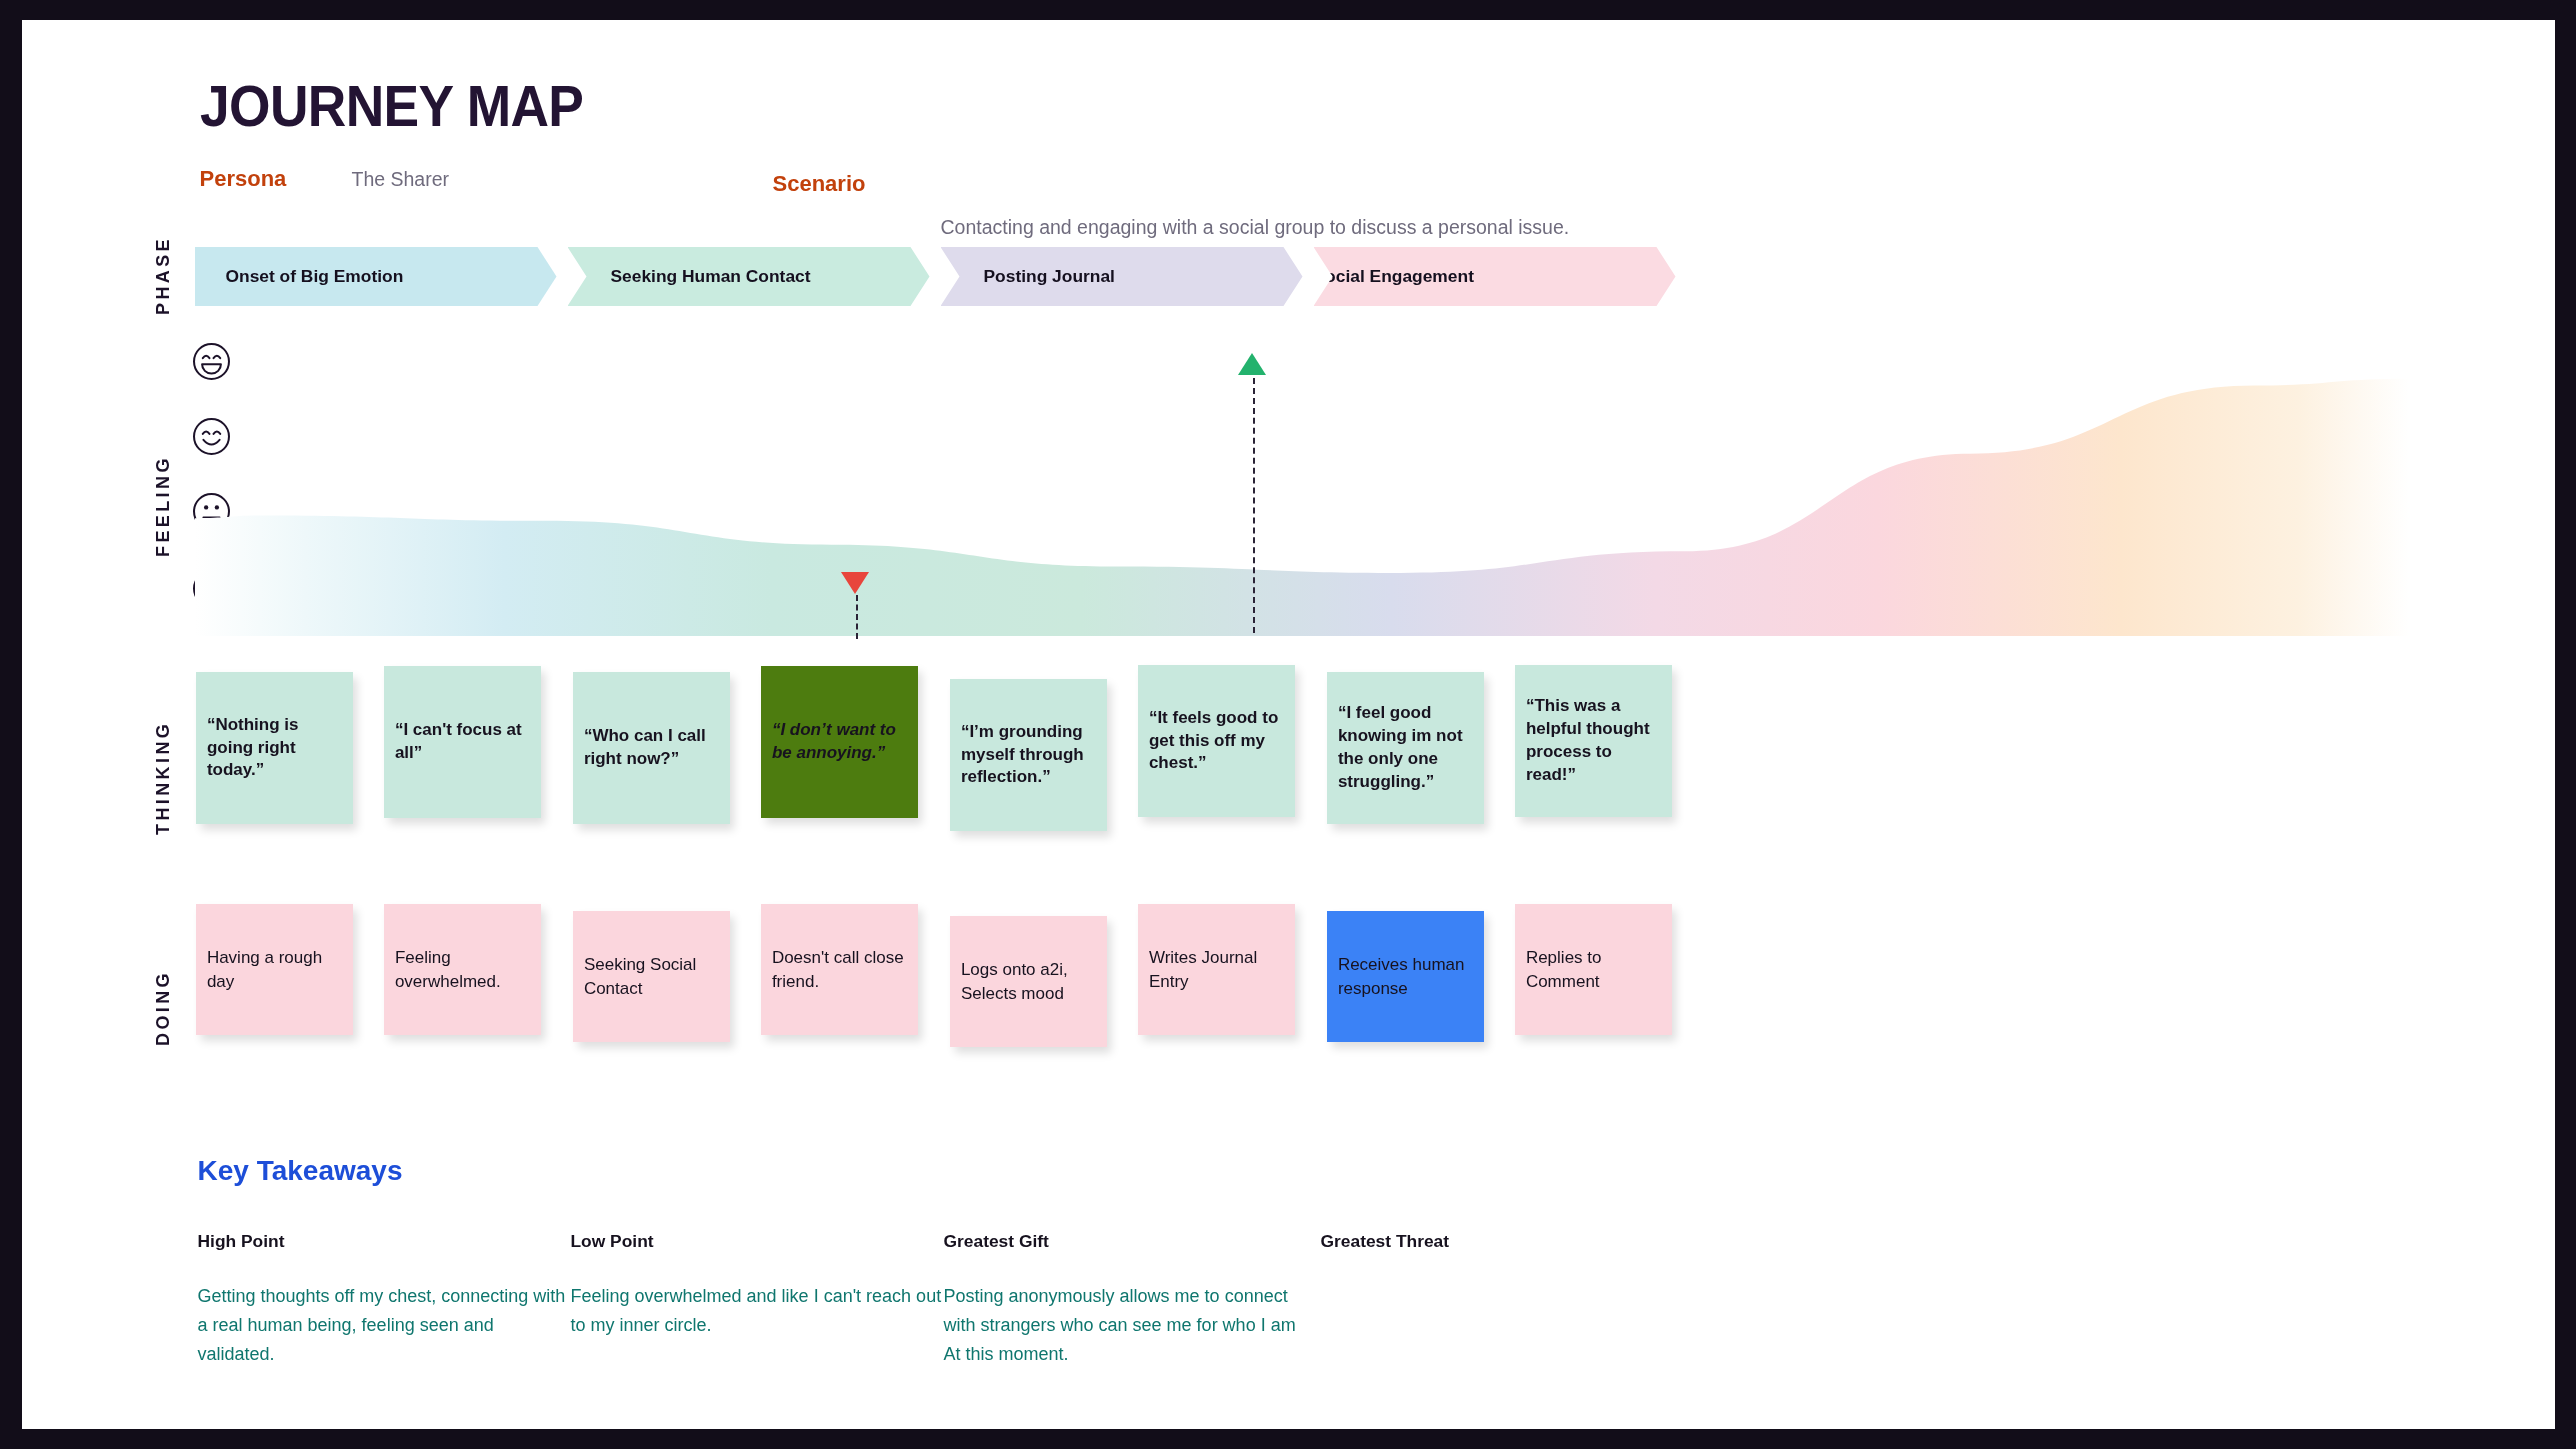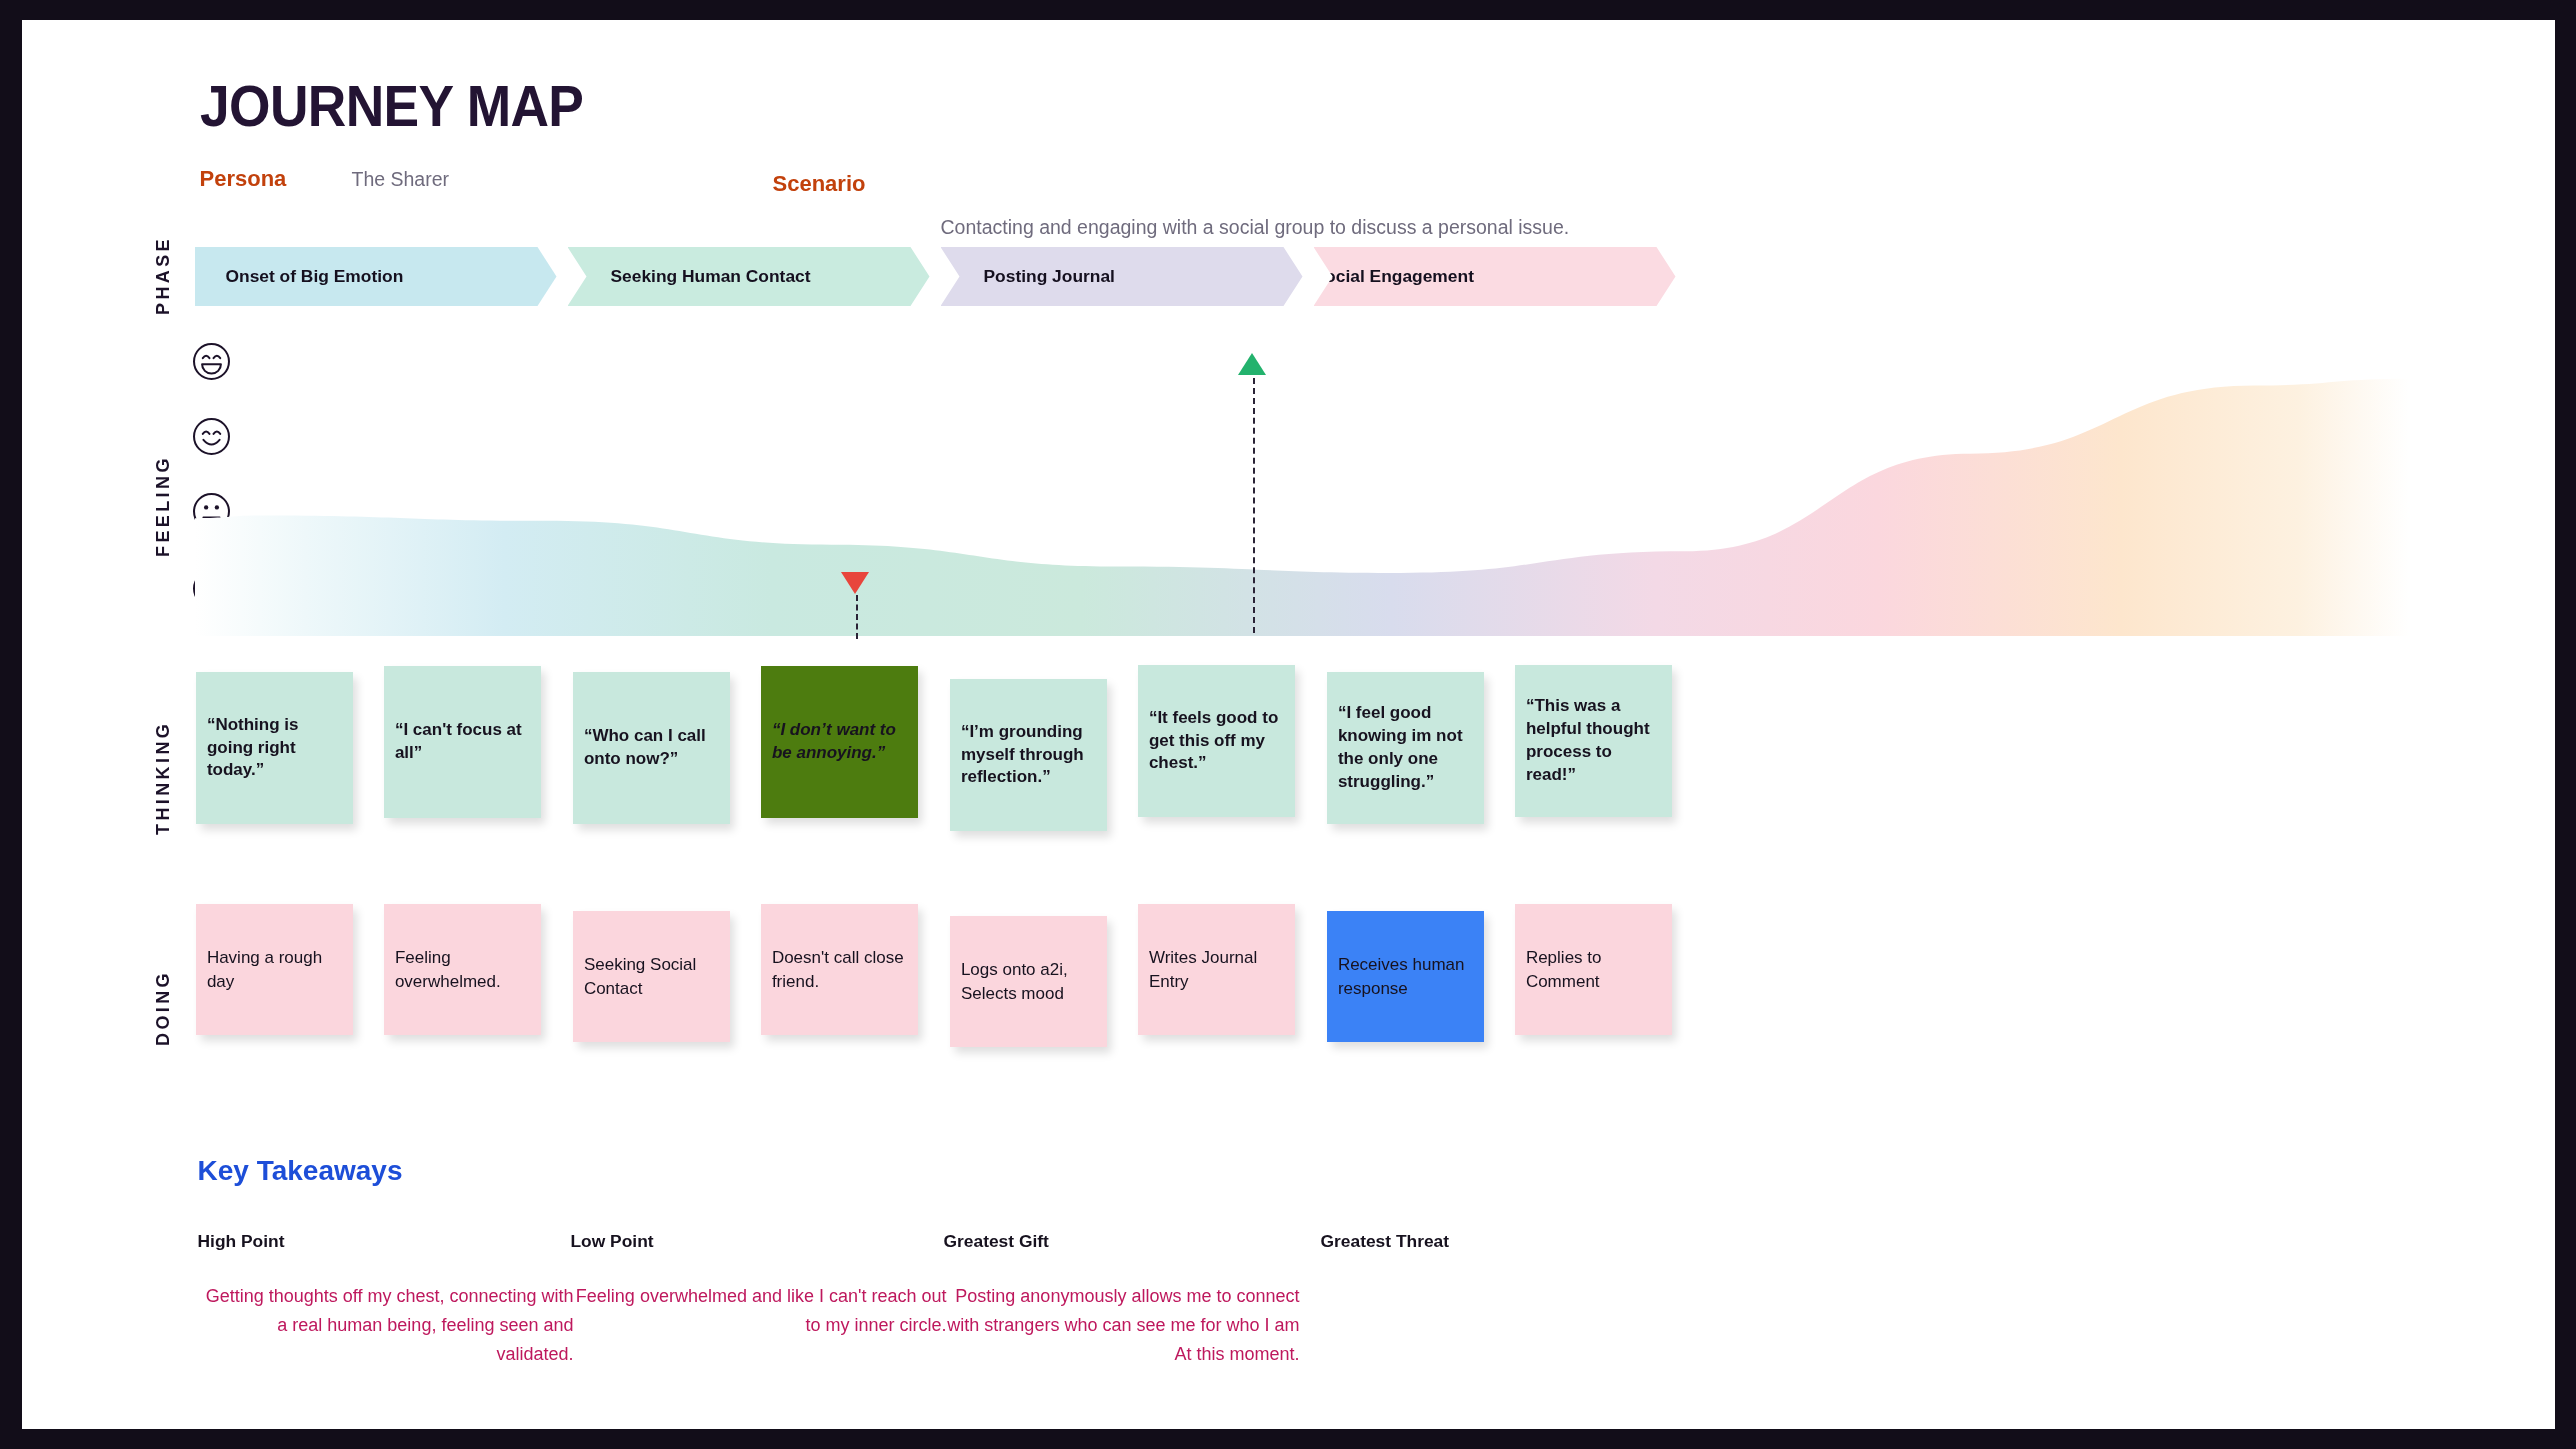--- a/index.html
+++ b/index.html
@@ -124,21 +124,21 @@
   #takeaways-title {
     position: absolute; left: 176px; top: 1135px;
     font-size: 28px; font-weight: 700; color: #1d4ed8;
   }
   .tk-block { position: absolute; top: 1211px; }
   .tk-head {
     font-size: 17.4px; font-weight: 700; color: #17121f;
     margin-bottom: 29.5px; white-space: nowrap;
   }
   .tk-body {
-    font-size: 18px; font-weight: 400; color: #be185d; line-height: 1.62; text-align: right;
+    font-size: 18px; font-weight: 400; color: #0f766e; line-height: 1.62;
   }
 </style>
 </head>
 <body>
 
 <div id="page">
 
   <div id="title">JOURNEY MAP</div>
   <div class="meta-label" id="persona-label">Persona</div>
   <div class="meta-value" id="persona-value">The Sharer</div>
@@ -218,21 +218,21 @@
   <div class="dashline" id="dash-high" style="left: 1231px; top: 358px; height: 255px;"></div>
 
   <div id="think-row">
       <div class="note note-think" style="left: 174px; top: 652px; background: rgb(200, 232, 221);">
         <span class="note-text">“Nothing is going right today.”</span>
       </div>
       <div class="note note-think" style="left: 362px; top: 646px; background: rgb(200, 232, 221);">
         <span class="note-text">“I can't focus at all”</span>
       </div>
       <div class="note note-think" style="left: 551px; top: 652px; background: rgb(200, 232, 221);">
-        <span class="note-text">“Who can I call onto now?”</span>
+        <span class="note-text">“Who can I call right now?”</span>
       </div>
       <div class="note note-think" style="left: 739px; top: 646px; background: #4d7c0f; font-style: italic;">
         <span class="note-text">“I don’t want to be annoying.”</span>
       </div>
       <div class="note note-think" style="left: 928px; top: 659px; background: rgb(200, 232, 221);">
         <span class="note-text">“I’m grounding myself through reflection.”</span>
       </div>
       <div class="note note-think" style="left: 1116px; top: 645px; background: rgb(200, 232, 221);">
         <span class="note-text">“It feels good to get this off my chest.”</span>
       </div>

